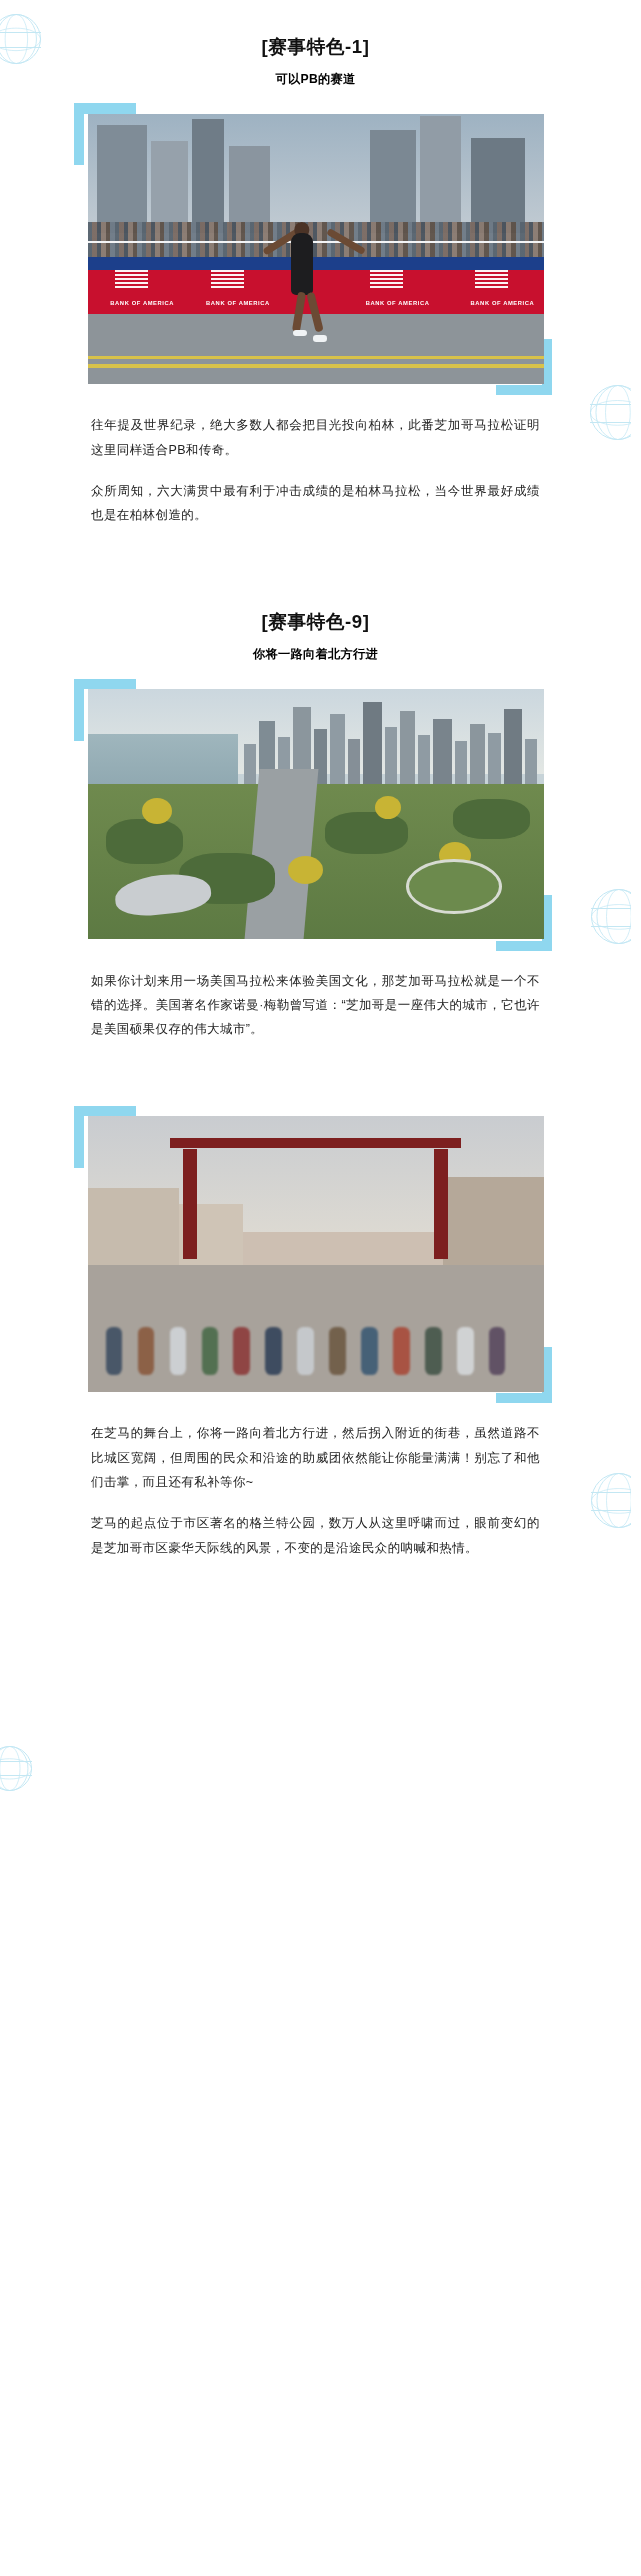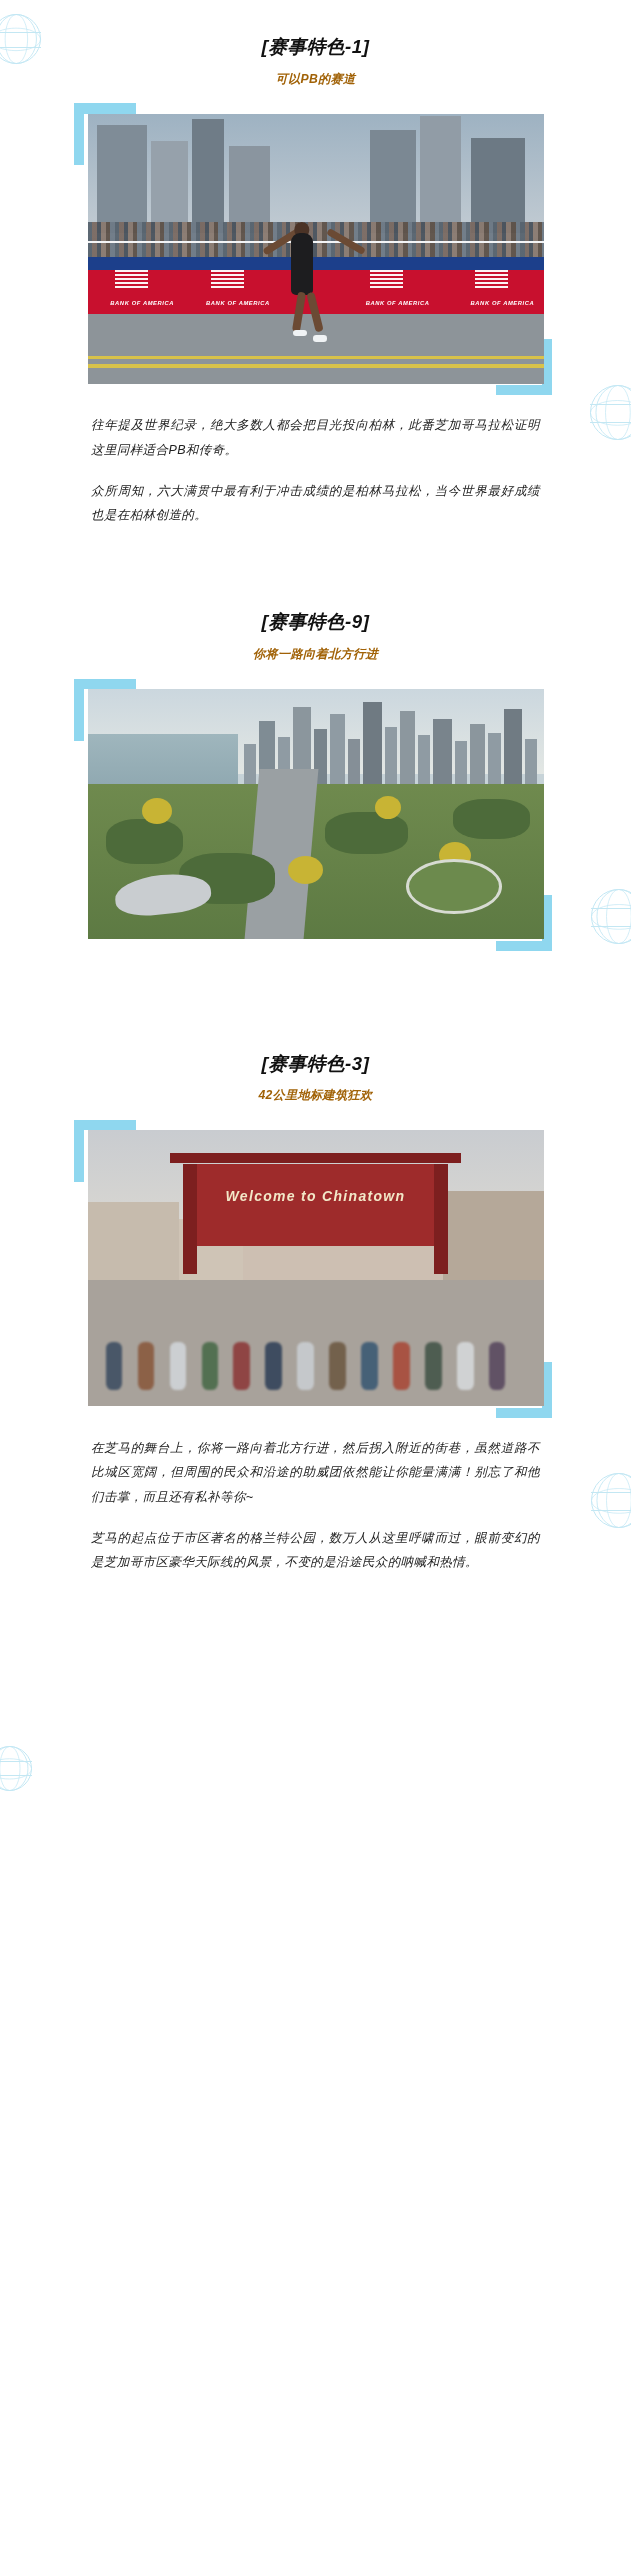--- a/index.html
+++ b/index.html
@@ -15,21 +15,20 @@
     position: relative;
     overflow-x: hidden;
   }
 
   .page {
     position: relative;
     width: 631px;
     min-height: 2576px;
     background: #ffffff;
     overflow: hidden;
-    font-style: italic;
   }
 
   
   .globe {
     position: absolute;
     border-radius: 50%;
     border: 1.3px solid #b9e3f2;
     opacity: 0.85;
     pointer-events: none;
   }
@@ -87,21 +86,21 @@
     font-weight: bold;
     color: #111111;
     letter-spacing: 0.6px;
     line-height: 1.3;
     padding: 0 1.3px;
   }
   .sec-sub {
     margin-top: 11.6px;
     font-size: 12.2px;
     font-weight: bold;
-    color: #a16207;
+    color: #000000;
     letter-spacing: 0.3px;
   }
 
   
   .photo-wrap {
     position: relative;
     width: 494px;
     margin: 26px auto 0 auto;
   }
   .photo {
@@ -414,46 +413,40 @@
         <div class="yellowtree" style="left:12%; bottom:46%; width:29.5px; height:26px;"></div>
         <div class="yellowtree" style="left:44%; bottom:22%; width:35px; height:28px;"></div>
         <div class="yellowtree" style="left:63%; bottom:48%; width:26px; height:23px;"></div>
         <div class="yellowtree" style="right:16%; bottom:28%; width:32px; height:27px;"></div>
         <div class="pavilion"></div>
         <div class="oval"></div>
       </div>
     </div>
 
     <div class="copy">
+      <p>如果你计划来用一场美国马拉松来体验美国文化，那芝加哥马拉松就是一个不错的选择。美国著名作家诺曼·梅勒曾写道：“芝加哥是一座伟大的城市，它也许是美国硕果仅存的伟大城市”。</p>
     </div>
   </section>
 
   <div class="spacer-xl"></div>
 
   <section class="section">
-    <div class="sec-head">
-      <div class="sec-title">[赛事特色-3]</div>
-      <div class="sec-sub">42公里地标建筑狂欢</div>
-    </div>
 
     <div class="photo-wrap">
       <span class="corner corner-tl-v"></span>
       <span class="corner corner-tl-h"></span>
       <span class="corner corner-br-v"></span>
       <span class="corner corner-br-h"></span>
 
       <div class="photo photo-3 p3">
         <div class="sky3"></div>
         <div class="bldg3" style="left:0;   top:26%; width:20%; height:30%; background:#c6bbad;"></div>
         <div class="bldg3" style="right:0;  top:22%; width:22%; height:34%; background:#b5a899;"></div>
         <div class="bldg3" style="left:20%; top:32%; width:14%; height:24%; background:#cfc4b6;"></div>
         <div class="gate-roof"></div>
-        <div class="gate">
-          <div class="gate-text">Welcome to Chinatown</div>
-        </div>
         <div class="pillar" style="left:21%"></div>
         <div class="pillar" style="right:21%"></div>
         <div class="street"></div>
         <div class="runnerblur" style="left:4%;  background:#3f4f63;"></div>
         <div class="runnerblur" style="left:11%; background:#8a5a3f;"></div>
         <div class="runnerblur" style="left:18%; background:#d0d4d8;"></div>
         <div class="runnerblur" style="left:25%; background:#4a6b4a;"></div>
         <div class="runnerblur" style="left:32%; background:#8d3b3b;"></div>
         <div class="runnerblur" style="left:39%; background:#33435a;"></div>
         <div class="runnerblur" style="left:46%; background:#c9cdd1;"></div>

